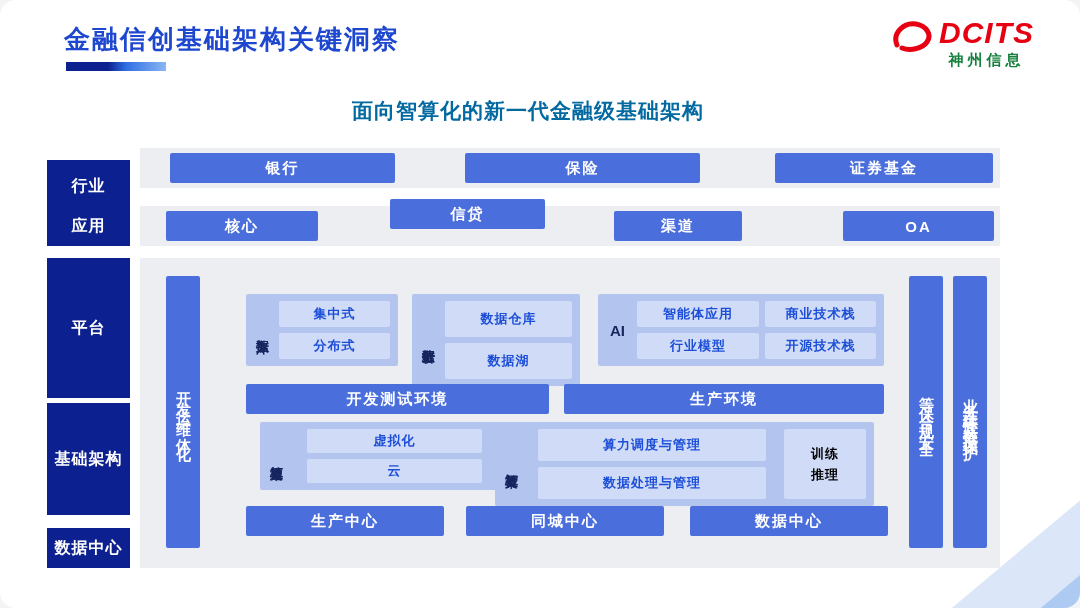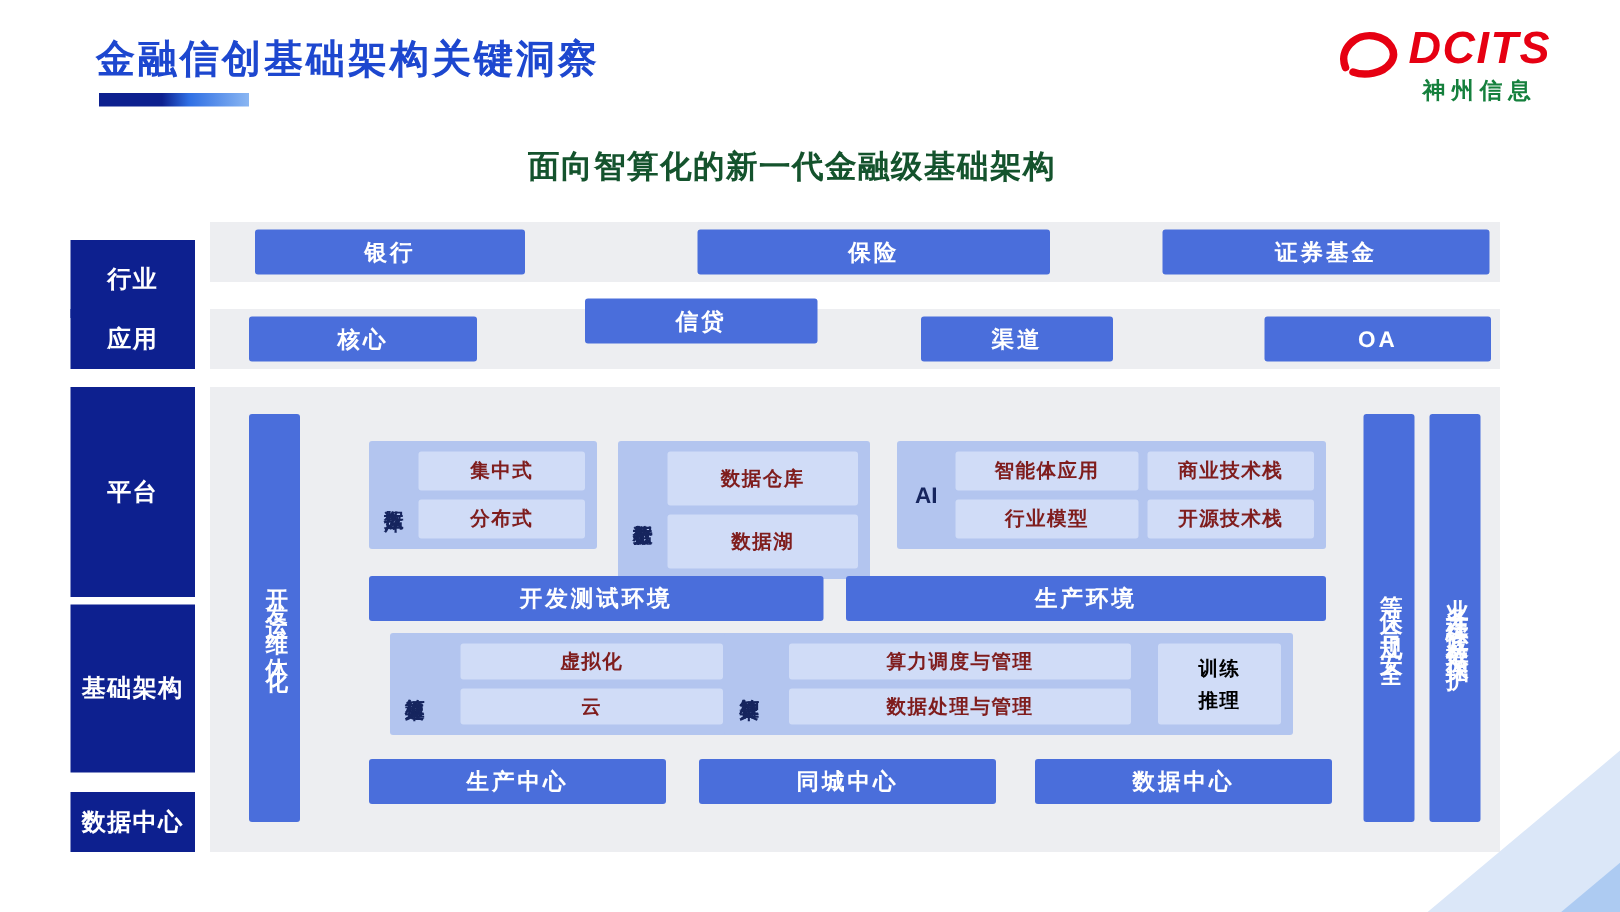--- a/index.html
+++ b/index.html
@@ -1,31 +1,31 @@
 <!DOCTYPE html>
 <html><head>
 <meta charset="utf-8">
 <style>
   * { margin:0; padding:0; box-sizing:border-box; }
   html,body { background:#f3f4f6; }
   .slide {
     position:relative; width:1080px; height:608px; background:#ffffff;
-    overflow:hidden; font-family:"Liberation Sans","DejaVu Sans",sans-serif;
+    overflow:hidden; font-family:"Liberation Sans","DejaVu Sans",sans-serif;border-radius:16px;
   }
   .abs { position:absolute; }
 
   
   .title { left:64px; top:22px; font-size:26px; font-weight:bold; color:#1d47cf; letter-spacing:2px; }
   .title-underline { left:66px; top:62px; width:100px; height:9px;
     background:linear-gradient(90deg,#0d208f 0%,#0d208f 42%,#2f6fe4 60%,#8ab6f2 100%); }
   .logo { left:890px; top:18px; display:flex; align-items:flex-start; gap:7px; }
   .logo-text { display:flex; flex-direction:column; align-items:center; }
   .logo-brand { font-size:30px; font-weight:bold; font-style:italic; color:#e60012; line-height:1; letter-spacing:1px; }
   .logo-company { font-size:15px; font-weight:bold; color:#15803d; letter-spacing:4px; margin-top:3px; }
-  .subtitle { left:0; top:97px; width:1056px; text-align:center; font-size:21px; font-weight:bold; color:#14532d; letter-spacing:1px; }
+  .subtitle { left:0; top:97px; width:1056px; text-align:center; font-size:21px; font-weight:bold; color:#0369a1; letter-spacing:1px; }
 
   
   .side-label { left:47px; width:83px; background:#0d208f; color:#fff; font-weight:bold;
     font-size:16px; display:flex; align-items:center; justify-content:center; letter-spacing:1px; }
 
   
   .band { left:140px; width:860px; height:40px; background:#edeef1; }
   .panel { left:140px; top:258px; width:860px; height:310px; background:#edeef1; }
 
   
@@ -39,21 +39,21 @@
     display:flex; align-items:center; justify-content:center; border-radius:2px; }
   .vbar.tight { letter-spacing:5px; }
 
   
   .group { background:#b3c5ef; border-radius:2px; display:flex; align-items:stretch;
     padding:7px 8px; gap:8px; }
   .group-label-v { writing-mode:vertical-rl; text-orientation:upright; font-weight:bold;
     color:#16255e; font-size:13px; line-height:1; display:flex; align-items:center; justify-content:center; padding:0 2px; }
   .group-label-h { font-weight:bold; color:#16255e; font-size:15px; display:flex; align-items:center; padding:0 4px; }
   .group-items { flex:1; display:flex; flex-direction:column; gap:6px; }
-  .item { flex:1; background:#d0dcf7; color:#7f1d1d; font-weight:bold; font-size:13px;
+  .item { flex:1; background:#d0dcf7; color:#1d4ed8; font-weight:bold; font-size:13px;
     display:flex; align-items:center; justify-content:center; border-radius:2px; letter-spacing:1px; }
   .grid2 { display:grid; grid-template-columns:1.1fr 1fr; grid-template-rows:1fr 1fr; gap:6px;text-align:center; }
   .side-box { width:82px; background:#d0dcf7; color:#000000; font-weight:bold; font-size:13px;
     display:flex; flex-direction:column; align-items:center; justify-content:center; gap:3px;
     border-radius:2px; letter-spacing:1px; }
 
   
   .deco { position:absolute; transform:rotate(-40deg); }
   .deco1 { left:880px; top:530px; width:360px; height:84px; background:#dbe7f8; }
   .deco2 { left:950px; top:560px; width:320px; height:66px; background:#adcbf2; }
@@ -82,21 +82,21 @@
   <div class="abs band" style="top:148px"></div>
   <div class="abs band" style="top:206px"></div>
   <div class="abs panel"></div>
 
   <div class="abs side-label" style="top:160px;height:52px">行业</div>
   <div class="abs side-label" style="top:206px;height:40px">应用</div>
   <div class="abs side-label" style="top:258px;height:140px">平台</div>
   <div class="abs side-label" style="top:403px;height:112px">基础架构</div>
   <div class="abs side-label" style="top:528px;height:40px">数据中心</div>
 
-  <div class="abs blue btn" style="left:170px;top:153px;width:180px">银行</div>
+  <div class="abs blue btn" style="left:170px;top:153px;width:225px">银行</div>
   <div class="abs blue btn" style="left:465px;top:153px;width:235px">保险</div>
   <div class="abs blue btn" style="left:775px;top:153px;width:218px">证券基金</div>
 
   <div class="abs blue btn" style="left:166px;top:211px;width:152px">核心</div>
   <div class="abs blue btn" style="left:390px;top:199px;width:155px">信贷</div>
   <div class="abs blue btn" style="left:614px;top:211px;width:128px">渠道</div>
   <div class="abs blue btn" style="left:843px;top:211px;width:151px">OA</div>
 
   <div class="abs vbar" style="left:166px">开发运维一体化</div>
   <div class="abs vbar" style="left:909px">等保合规安全</div>
@@ -132,21 +132,21 @@
   <div class="abs blue btn" style="left:564px;top:384px;width:320px">生产环境</div>
 
   <div class="abs group" style="left:260px;top:422px;width:244px;height:68px">
     <div class="group-label-v">通算框架</div>
     <div class="group-items" style="padding:0 14px">
       <div class="item">虚拟化</div>
       <div class="item">云</div>
     </div>
   </div>
 
-  <div class="abs group" style="left:483px;top:422px;width:379px;height:68px">
+  <div class="abs group" style="left:495px;top:422px;width:379px;height:84px">
     <div class="group-label-v">智算框架</div>
     <div class="group-items" style="padding:0 10px">
       <div class="item">算力调度与管理</div>
       <div class="item">数据处理与管理</div>
     </div>
     <div class="side-box">
       <div>训练</div>
       <div>推理</div>
     </div>
   </div>

